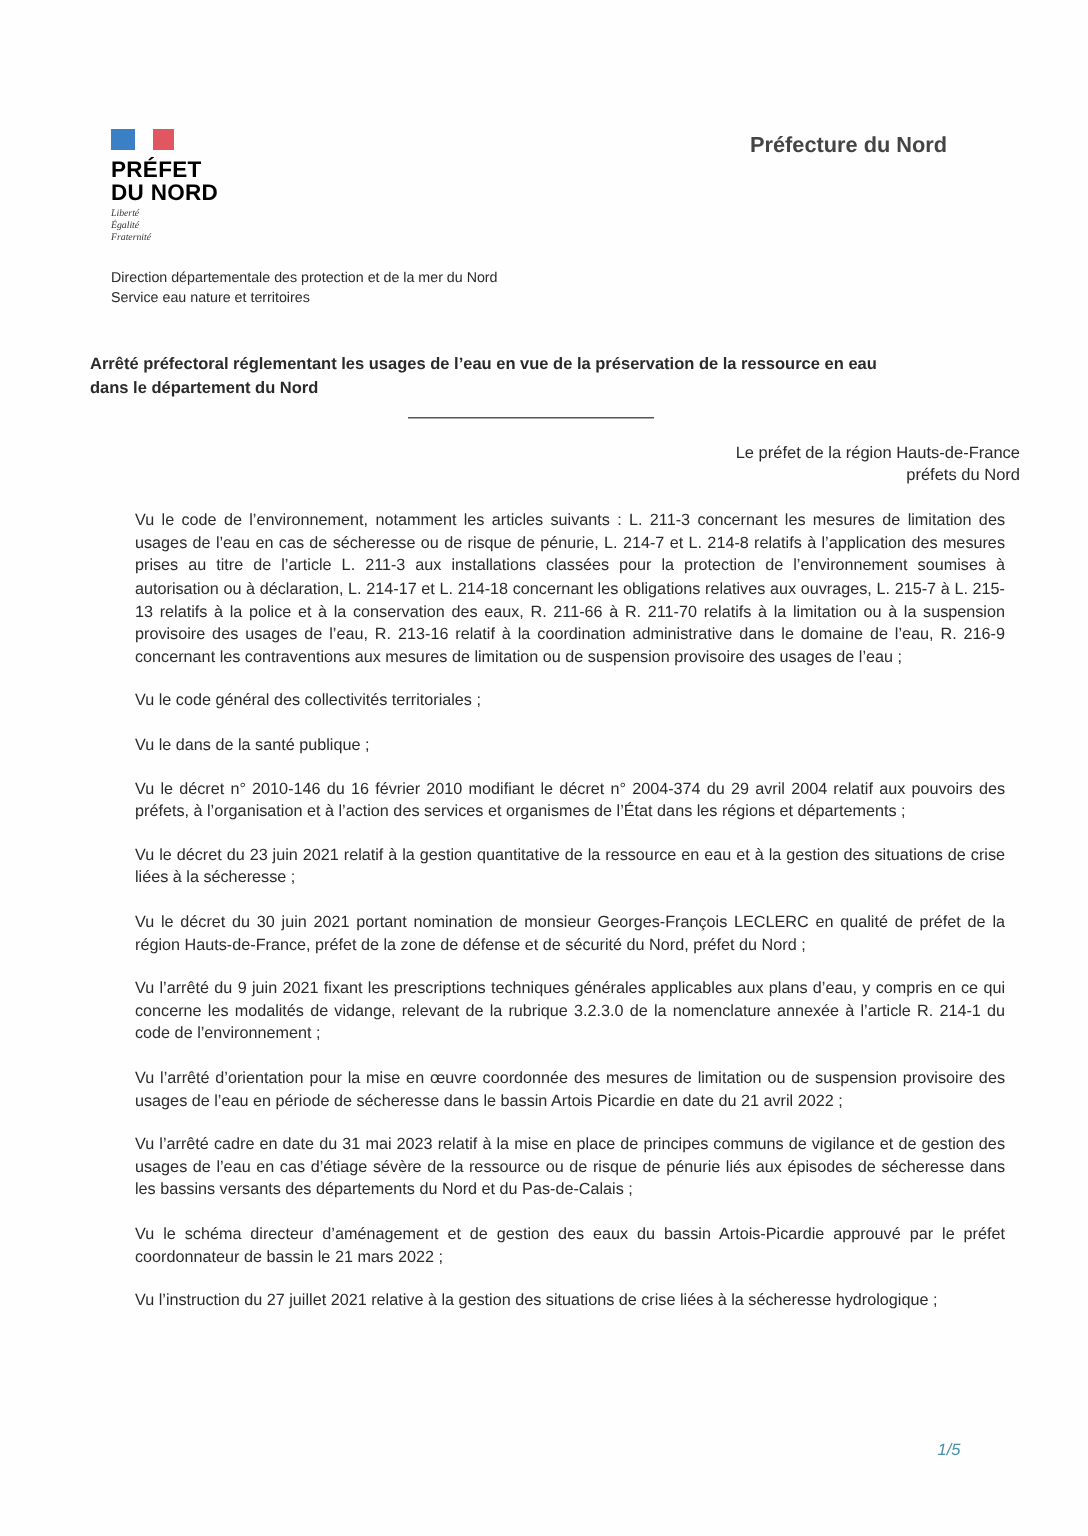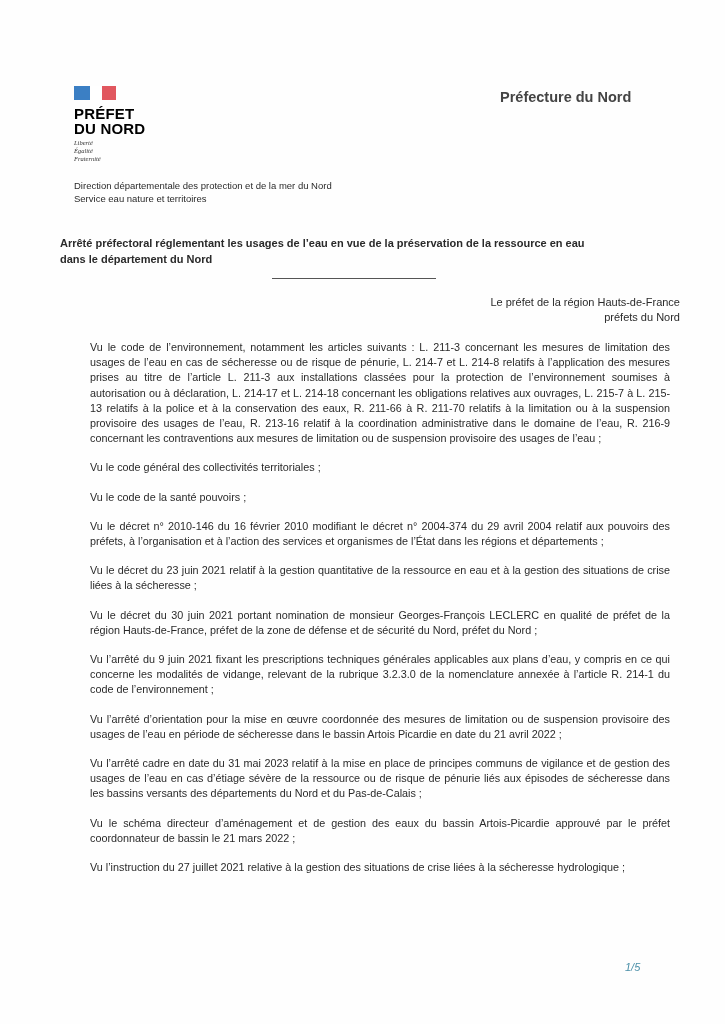--- a/index.html
+++ b/index.html
@@ -61,21 +61,21 @@
   <div class="title-rule"></div>
 
   <div class="signatory">
     <div>Le préfet de la région Hauts-de-France</div>
     <div>préfets du Nord</div>
   </div>
 
   <div class="body">
     <p>Vu le code de l’environnement, notamment les articles suivants : L. 211-3 concernant les mesures de limitation des usages de l’eau en cas de sécheresse ou de risque de pénurie, L. 214-7 et L. 214-8 relatifs à l’application des mesures prises au titre de l’article L. 211-3 aux installations classées pour la protection de l’environnement soumises à autorisation ou à déclaration, L. 214-17 et L. 214-18 concernant les obligations relatives aux ouvrages, L. 215-7 à L. 215-13 relatifs à la police et à la conservation des eaux, R. 211-66 à R. 211-70 relatifs à la limitation ou à la suspension provisoire des usages de l’eau, R. 213-16 relatif à la coordination administrative dans le domaine de l’eau, R. 216-9 concernant les contraventions aux mesures de limitation ou de suspension provisoire des usages de l’eau ;</p>
     <p>Vu le code général des collectivités territoriales ;</p>
-    <p>Vu le code de la santé pouvoirs ;</p>
+    <p>Vu le dans de la santé publique ;</p>
     <p>Vu le décret n° 2010-146 du 16 février 2010 modifiant le décret n° 2004-374 du 29 avril 2004 relatif aux pouvoirs des préfets, à l’organisation et à l’action des services et organismes de l’État dans les régions et départements ;</p>
     <p>Vu le décret du 23 juin 2021 relatif à la gestion quantitative de la ressource en eau et à la gestion des situations de crise liées à la sécheresse ;</p>
     <p>Vu le décret du 30 juin 2021 portant nomination de monsieur Georges-François LECLERC en qualité de préfet de la région Hauts-de-France, préfet de la zone de défense et de sécurité du Nord, préfet du Nord ;</p>
     <p>Vu l’arrêté du 9 juin 2021 fixant les prescriptions techniques générales applicables aux plans d’eau, y compris en ce qui concerne les modalités de vidange, relevant de la rubrique 3.2.3.0 de la nomenclature annexée à l’article R. 214-1 du code de l’environnement ;</p>
     <p>Vu l’arrêté d’orientation pour la mise en œuvre coordonnée des mesures de limitation ou de suspension provisoire des usages de l’eau en période de sécheresse dans le bassin Artois Picardie en date du 21 avril 2022 ;</p>
     <p>Vu l’arrêté cadre en date du 31 mai 2023 relatif à la mise en place de principes communs de vigilance et de gestion des usages de l’eau en cas d’étiage sévère de la ressource ou de risque de pénurie liés aux épisodes de sécheresse dans les bassins versants des départements du Nord et du Pas-de-Calais ;</p>
     <p>Vu le schéma directeur d’aménagement et de gestion des eaux du bassin Artois-Picardie approuvé par le préfet coordonnateur de bassin le 21 mars 2022 ;</p>
     <p>Vu l’instruction du 27 juillet 2021 relative à la gestion des situations de crise liées à la sécheresse hydrologique ;</p>
   </div>
 

